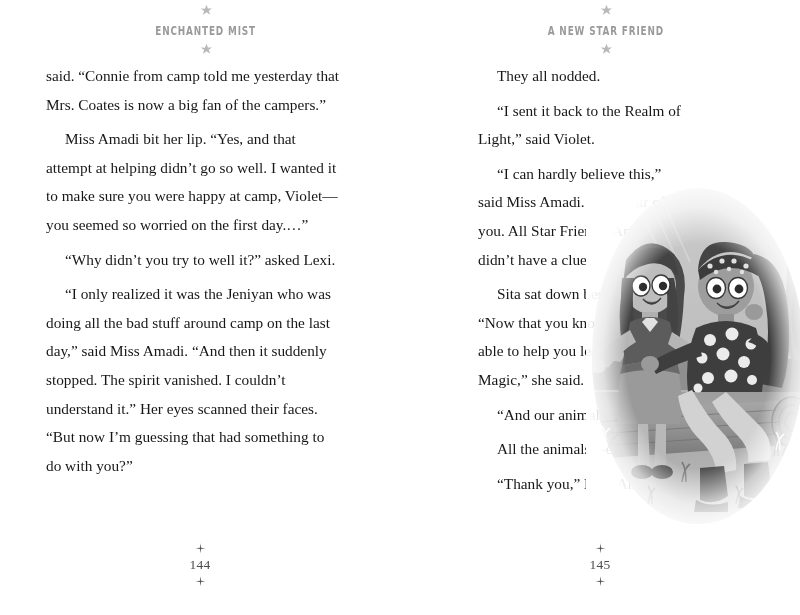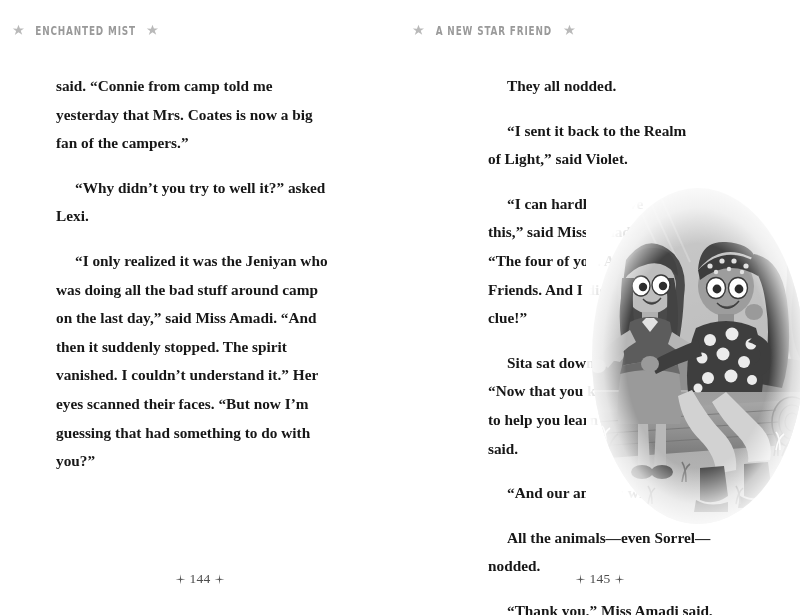--- a/index.html
+++ b/index.html
@@ -28,26 +28,28 @@
     position: relative;
     width: 400px;
     height: 615px;
     box-sizing: border-box;
   }
 
   
   .running-head {
     position: absolute;
     top: 20px;
-    left: 12px;
+    left: 6px;
     width: 400px;
     display: flex;
     align-items: center;
+    justify-content: center;
     gap: 7px;
     height: 20px;
+    flex-direction: column;
   }
   .rh-text {
     font-family: "DejaVu Sans Condensed", "Liberation Sans Narrow", "Liberation Sans", sans-serif;
     font-size: 10.5px;
     letter-spacing: 0.9px;
     color: #9a9a9a;
     text-transform: uppercase;
     font-weight: 600;
     white-space: nowrap;
     transform: scaleY(1.18) scaleX(0.94);
@@ -73,23 +75,22 @@
   }
   .page-left .textcol {
     left: 40px;
     width: 308px;
   }
   .page-right .textcol {
     left: 72px;
     width: 300px;
   }
   .textcol p {
-    margin: 16px;
+    margin: 6px;
     text-indent: 19px;
-    font-weight: bold;
   }
   .textcol p.noindent {
     text-indent: 0;
   }
   .textcol em { font-style: italic; }
 
   
   .art-float {
     float: right;
     width: 152px;
@@ -116,20 +117,21 @@
     bottom: 28px;
     left: 0;
     width: 400px;
     display: flex;
     align-items: center;
     justify-content: center;
     gap: 3px;
     color: #4d4d4d;
     font-size: 13.5px;
     font-family: "Liberation Serif", "DejaVu Serif", serif;
+    flex-direction: column;
   }
   .sparkle {
     display: inline-block;
     width: 11px;
     height: 11px;
   }
   .sparkle svg { display: block; width: 11px; height: 11px; }
   .sparkle path { fill: #5a5a5a; }
   .folio-num { letter-spacing: 0.3px; }
 </style>
@@ -149,20 +151,21 @@
       <span class="rh-text">Enchanted Mist</span>
       <span class="star">
         <svg viewBox="0 0 24 24" aria-hidden="true">
           <path d="M12 1.6 L14.6 8.4 L22.2 8.1 L16.1 12.6 L18.9 19.8 L12 15.4 L5.2 20.1 L7.6 12.8 L1.5 8.5 L9.2 8.6 Z"></path>
         </svg>
       </span>
     </div>
 
     <div class="textcol" id="left-text">
         <p class="noindent"><span>said. “Connie from camp told me yesterday that Mrs. Coates is now a big fan of the campers.”</span></p>
+        <p><span>Miss Amadi bit her lip. “Yes, and that attempt at helping didn’t go so well. I wanted it to make sure you were happy at camp, Violet—you seemed so worried on the first day.…”</span></p>
         <p><span>“Why didn’t you try to well it?” asked Lexi.</span></p>
         <p><span>“I only realized it was the Jeniyan who was doing all the bad stuff around camp on the last day,” said Miss Amadi. “And then it suddenly stopped. The spirit vanished. I couldn’t understand it.” Her eyes scanned their faces. “But now I’m guessing that had something to do with you?”</span></p>
       </div>
 
     <div class="folio">
       <span class="sparkle">
         <svg viewBox="0 0 24 24" aria-hidden="true">
           <path d="M12 0.8 L13.3 10.2 L22.8 11.6 L13.3 13.0 L12 22.6 L10.7 13.0 L1.2 11.6 L10.7 10.2 Z"></path>
         </svg>
       </span>

